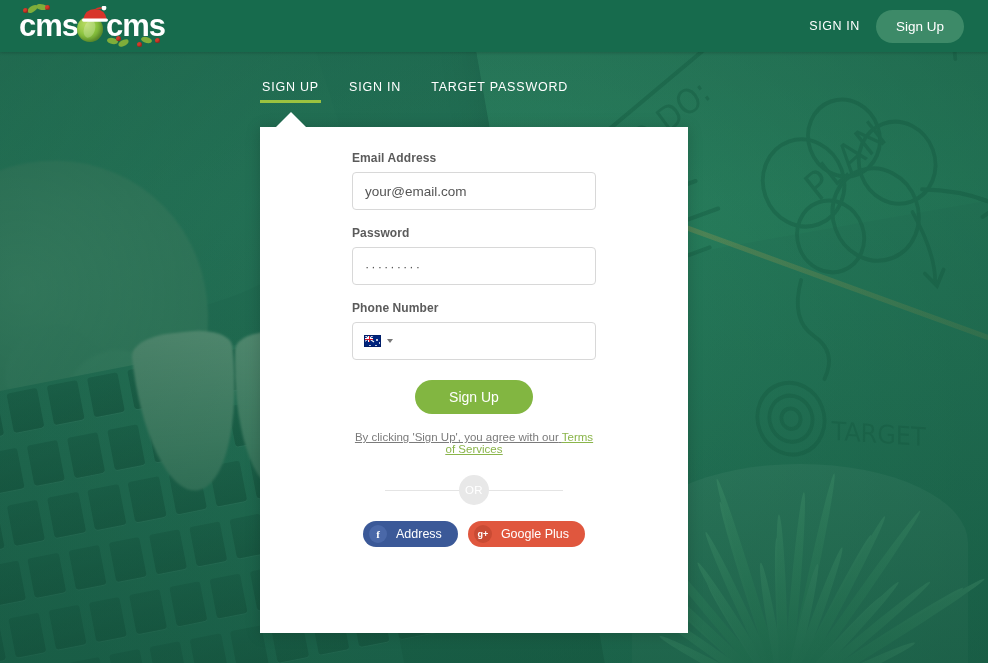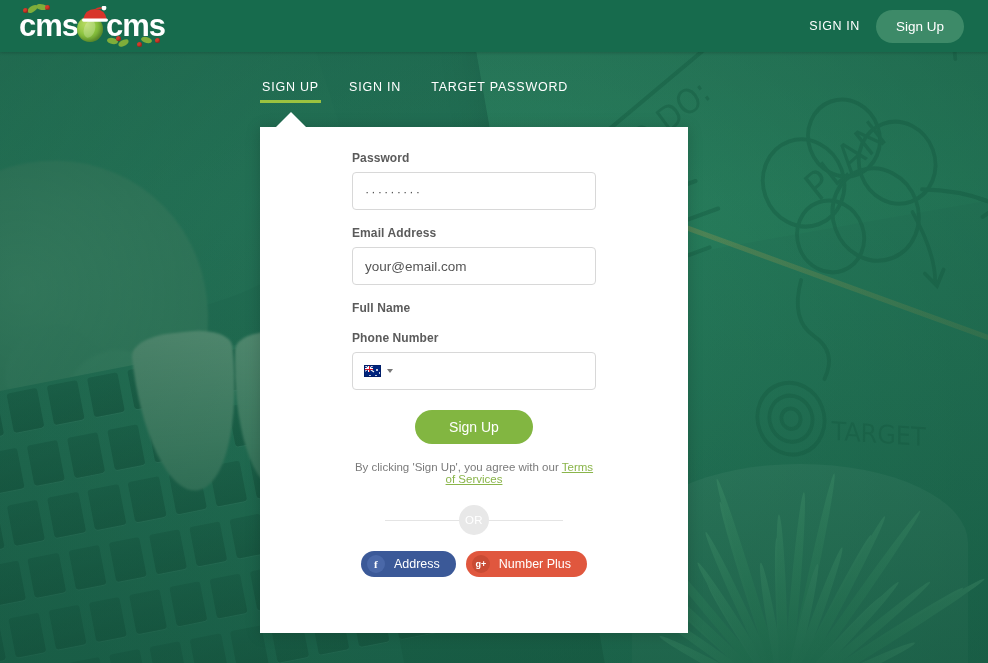--- a/index.html
+++ b/index.html
@@ -239,21 +239,21 @@
   }
   #phone-input::placeholder { color: #8b8b8b; }
 
   #signup-submit {
     display: block; margin: 20px auto 0;
     background: #82b641; color: #ffffff; border: none; border-radius: 20px;
     padding: 0 34px; height: 34px; font-size: 14px; cursor: pointer;
     font-family: "Liberation Sans", sans-serif;
   }
   #terms-line {
-    text-align: center; font-size: 11.5px; color: #7b7b7b; margin-top: 17px;
+    text-align: center; font-size: 11.5px; color: #7b7b7b; margin-top: 17px; text-decoration: underline;
   }
   #terms-link { color: #8ab54a; text-decoration: underline; cursor: pointer; }
 
   #or-divider {
     position: relative; margin: 20px 33px 0; height: 30px;
   }
   #or-divider .line {
     position: absolute; left: 0; right: 0; top: 15px; height: 1px; background: #e4e4e4;
   }
   #or-badge {
@@ -472,31 +472,30 @@
   <a class="tab active" href="#">SIGN UP</a>
   <a class="tab" href="#">SIGN IN</a>
   <a class="tab" href="#">TARGET PASSWORD</a>
 </div>
 
 <div id="card-pointer"></div>
 <div id="card">
   <div class="form-inner">
 
     <div class="field">
+      <label class="field-label">Email Address</label>
+      <input class="text-input" id="email-input" type="text" value="your@email.com" style="">
+    </div>
+
+    <div class="field">
       <label class="field-label">Password</label>
       <input class="text-input" id="password-input" type="text" value="·········" style="">
     </div>
 
     <div class="field">
-      <label class="field-label">Email Address</label>
-      <input class="text-input" id="email-input" type="text" value="your@email.com" style="">
-    </div>
-
-    <div class="field">
-      <label class="field-label">Full Name</label>
     </div>
 
     <div class="field">
       <label class="field-label">Phone Number</label>
       <div class="phone-wrap">
         <div id="phone-flag-select">
           <span class="flag">
             <span class="uj"></span>
             <span class="cross-h"></span>
               <span class="cross-v"></span>
@@ -525,18 +524,18 @@
       <div id="or-badge">OR</div>
     </div>
 
     <div id="social-buttons">
       <button class="social-btn" id="facebook-button">
         <span class="social-icon">f</span>
         <span>Address</span>
       </button>
       <button class="social-btn" id="googleplus-button">
         <span class="social-icon">g+</span>
-        <span>Number Plus</span>
+        <span>Google Plus</span>
       </button>
     </div>
 
   </div>
 </div>
 
 </body></html>

